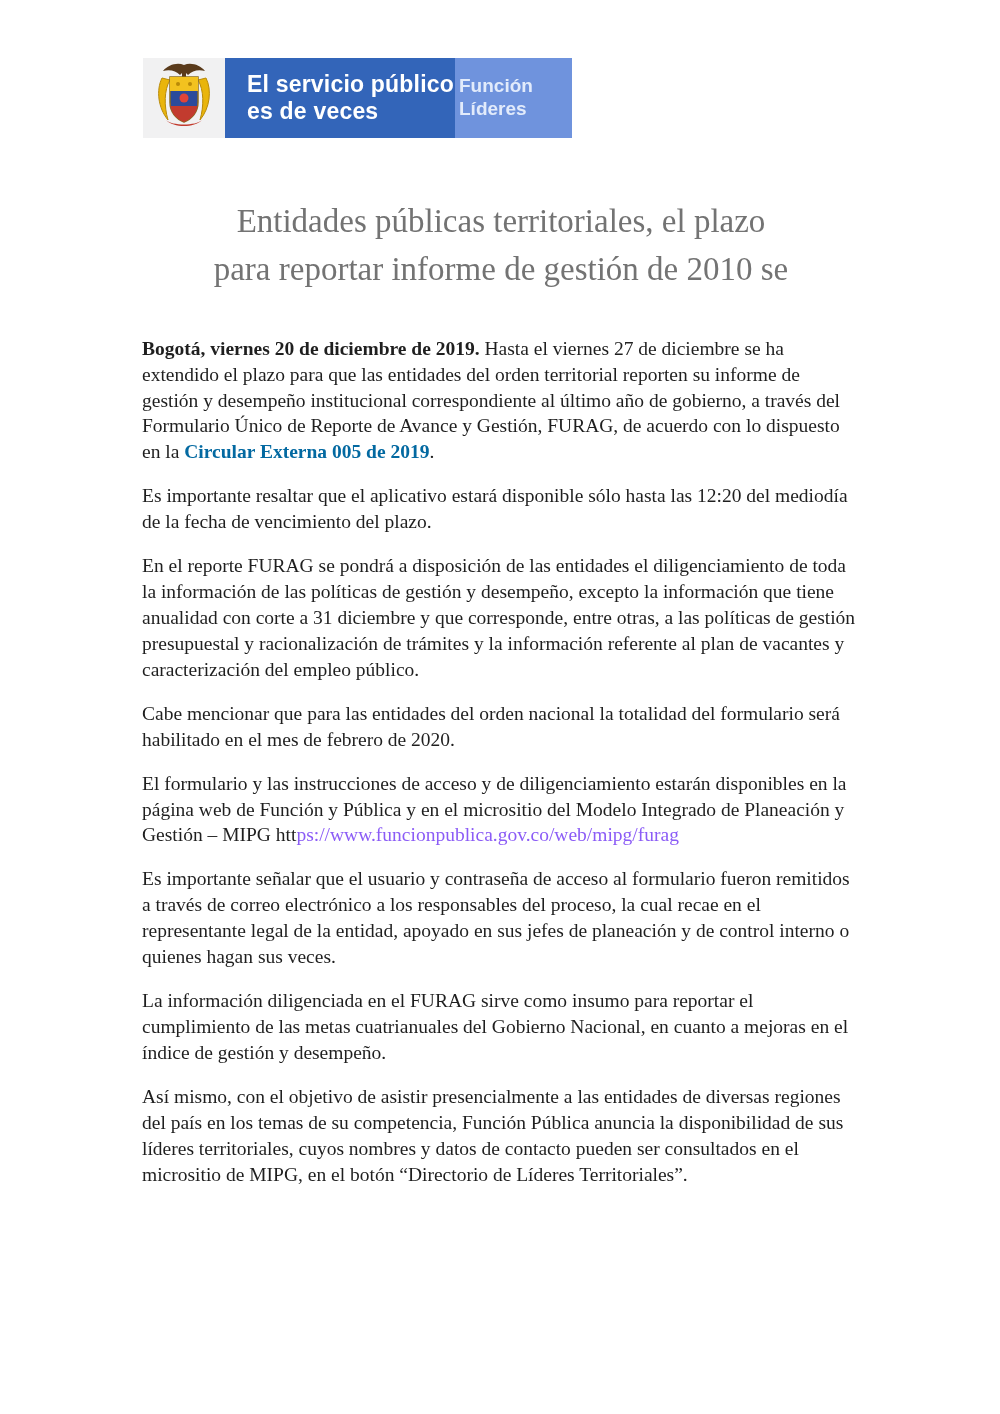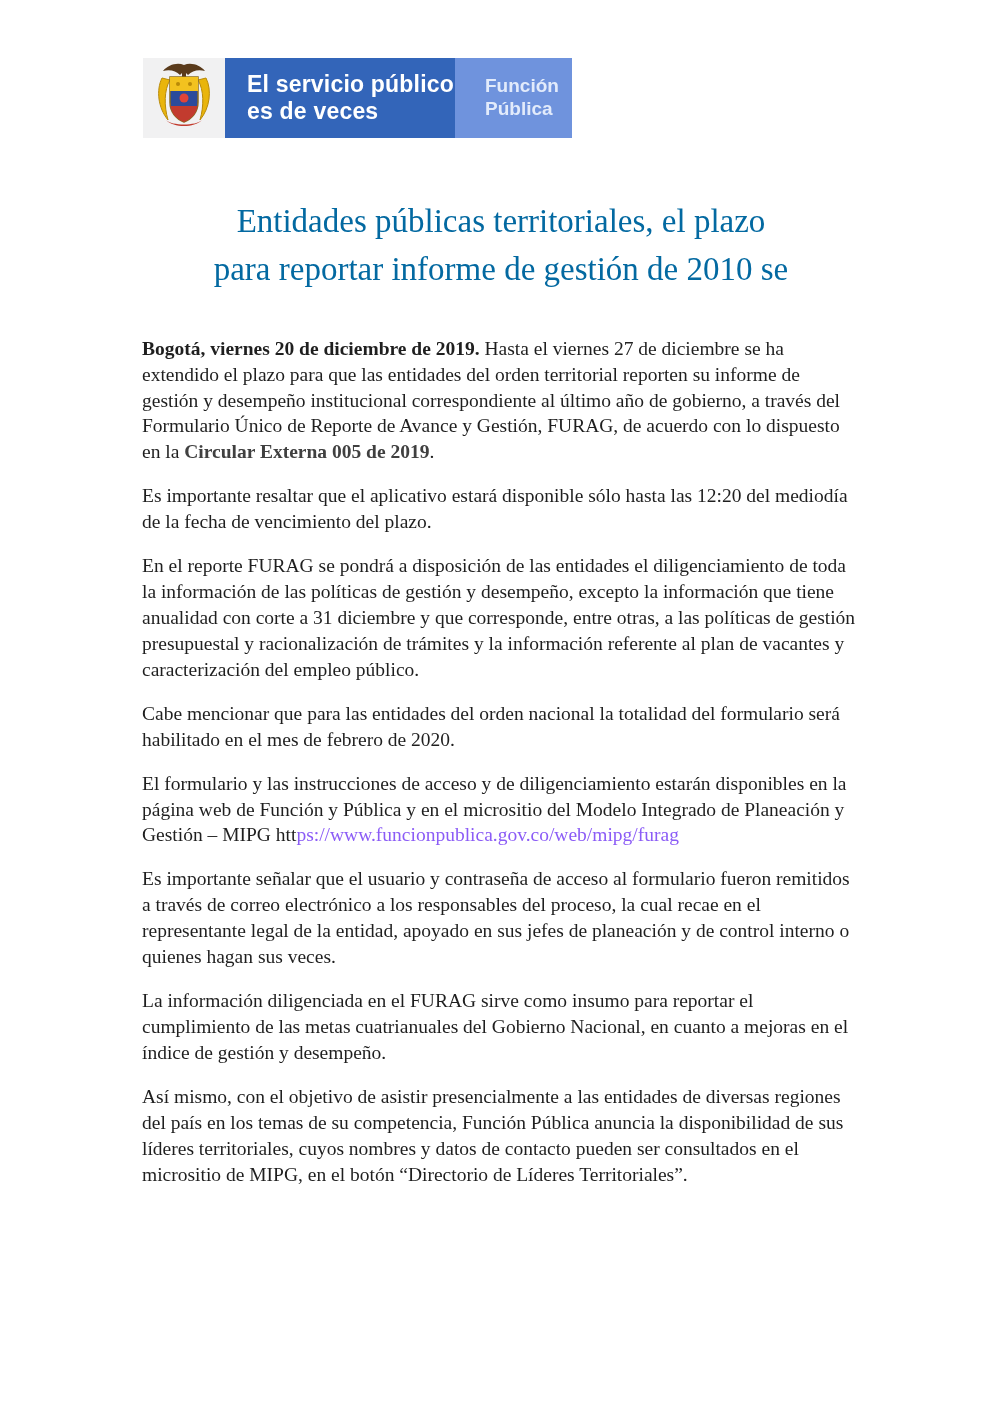--- a/index.html
+++ b/index.html
@@ -17,36 +17,36 @@
   }
   .slogan-tile{
     width:230px;height:80px;background:#3365b9;color:#ffffff;flex:none;
     display:flex;flex-direction:column;justify-content:center;
     padding-left:22px;box-sizing:border-box;
     font-weight:bold;font-size:23px;line-height:1.18;letter-spacing:.2px;
   }
   .brand-tile{
     width:117px;height:80px;background:#6f93dd;color:#e2ebfb;flex:none;
     display:flex;flex-direction:column;justify-content:center;
-    padding-left:30px;box-sizing:border-box;
+    padding-left:4px;box-sizing:border-box;
     font-weight:bold;font-size:19px;line-height:1.2;
   }
   .content{
     position:absolute;left:142px;top:198px;width:718px;
     color:#1f1f1f;
   }
   h1.title{
-    margin:0 0 42px 0;text-align:center;font-weight:normal;color:#0369a1;
+    margin:0 0 42px 0;text-align:center;font-weight:normal;color:#737373;
     font-size:33px;line-height:1.45;
   }
   .content p{
     margin:0 0 18px 0;font-size:19.5px;line-height:1.33;text-align:left;
   }
   a.link-bold{
-    color:#404040;font-weight:bold;text-decoration:none;cursor:pointer;
+    color:#0369a1;font-weight:bold;text-decoration:none;cursor:pointer;
   }
   a.link-url{
     color:#8b5cf6;text-decoration:none;cursor:pointer;word-break:break-all;
   }
 </style>
 </head>
 <body>
 
 <header class="banner">
   <div class="logo-tile">
@@ -68,21 +68,21 @@
         <circle cx="34" cy="22" r="2" fill="#b98a08"></circle>
       </svg>
     </span>
   </div>
   <div class="slogan-tile">
     <span>El servicio público</span>
     <span>es de veces</span>
   </div>
   <div class="brand-tile">
     <span>Función</span>
-    <span>Pública</span>
+    <span>Líderes</span>
   </div>
 </header>
 
 <main class="content">
   <h1 class="title">
     <div>Entidades públicas territoriales, el plazo</div>
     <div>para reportar informe de gestión de 2010 se</div>
   </h1>
 
   <p><b>Bogotá, viernes 20 de diciembre de 2019.</b><span> Hasta el viernes 27 de diciembre se ha extendido el plazo para que las entidades del orden territorial reporten su informe de gestión y desempeño institucional correspondiente al último año de gobierno, a través del Formulario Único de Reporte de Avance y Gestión, FURAG, de acuerdo con lo dispuesto en la </span><a class="link-bold">Circular Externa 005 de 2019</a><span>.</span></p>

